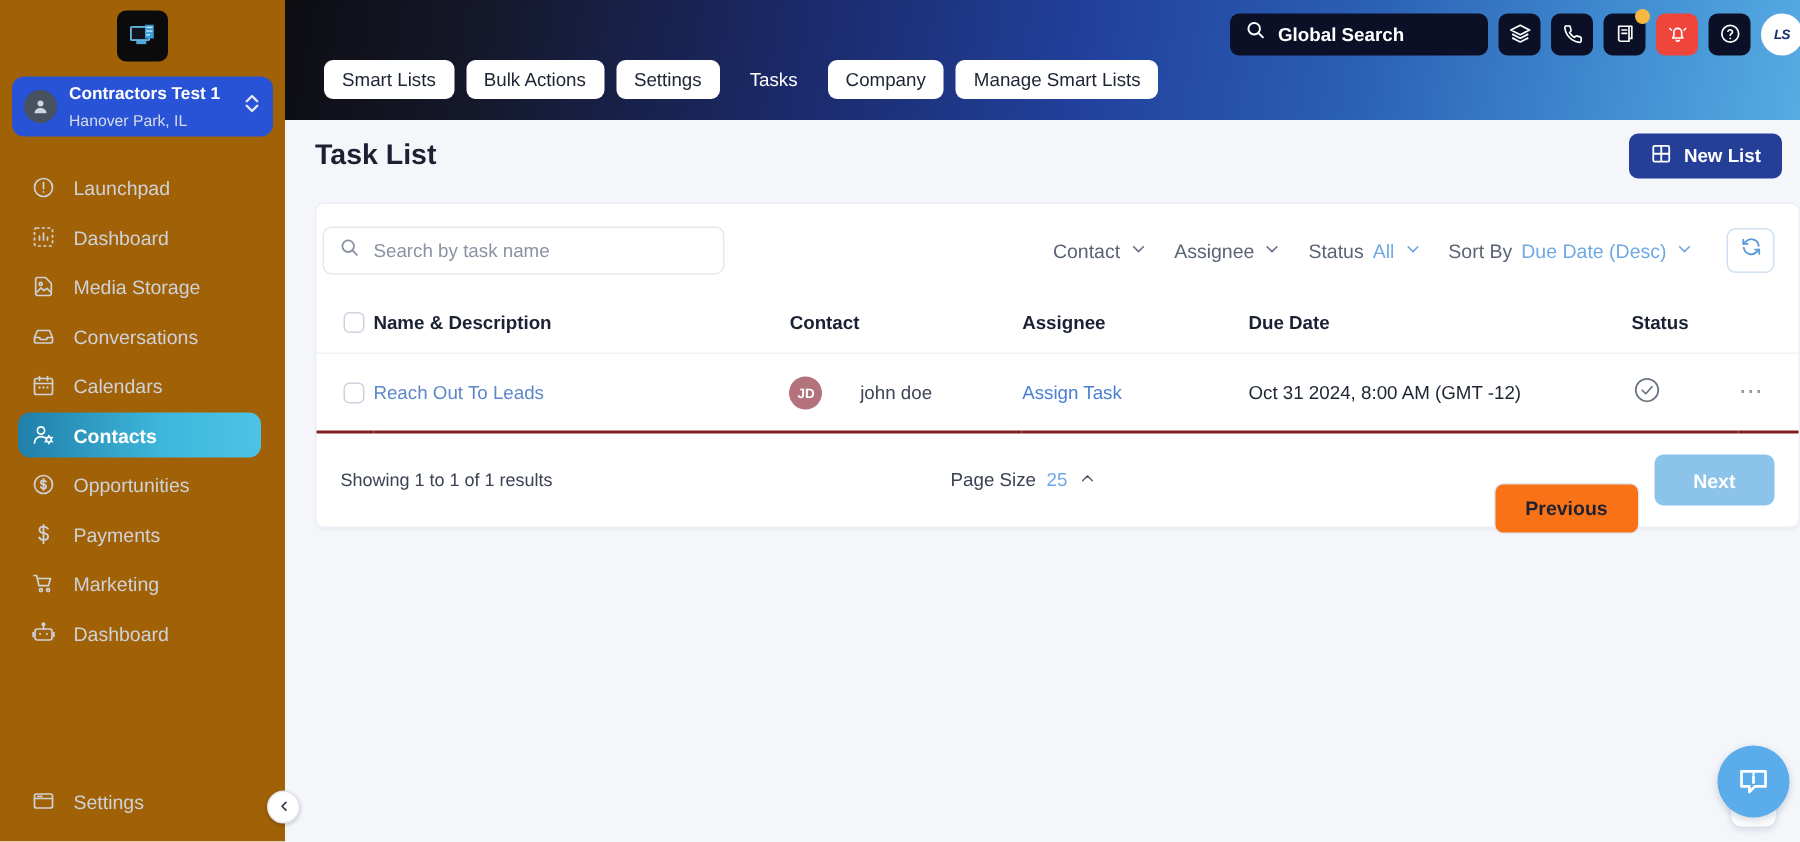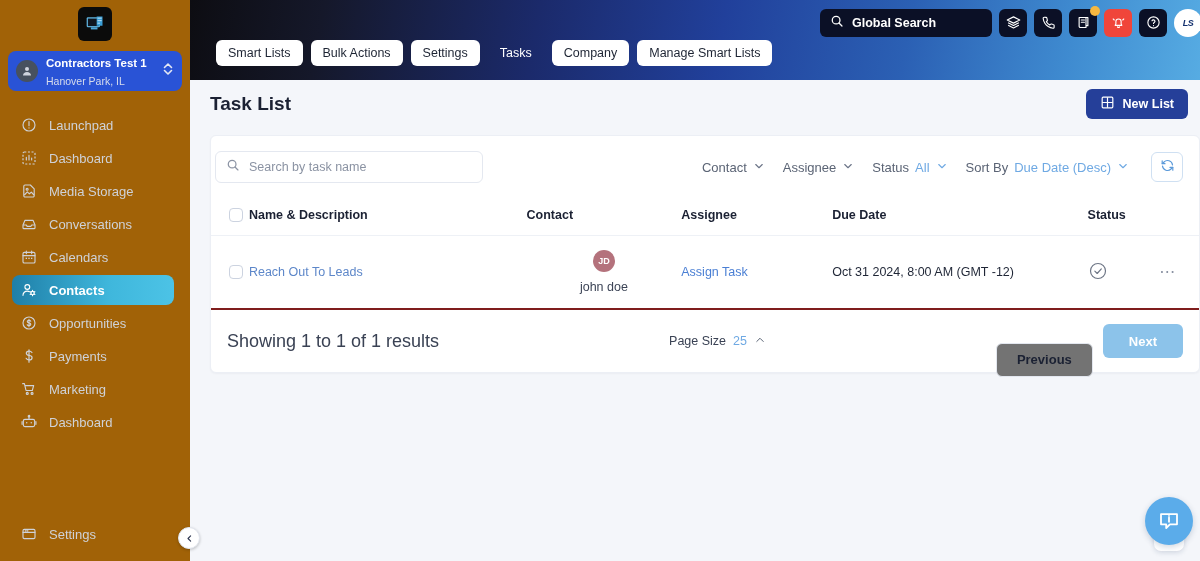--- a/index.html
+++ b/index.html
@@ -171,49 +171,49 @@
   .col-contact { width: 156px; }
   .col-assignee { width: 152px; }
   .col-due { width: 258px; }
   .col-status { width: 72px; }
   .col-more { width: 40px; }
   .cbx {
     width: 14px; height: 14px; border: 1px solid #ccd3e0;
     border-radius: 4px; background: #fff; display: block; cursor: pointer;
   }
   .task-link { color: #5d87c9; cursor: pointer; }
-  .contact-cell { display: flex; align-items: center; gap: 8px; flex-direction: column; }
+  .contact-cell { display: flex; align-items: center; gap: 25px; }
   .contact-avatar {
     width: 22px; height: 22px; border-radius: 50%; background: #b4727c;
     color: #fff; font-size: 9px; font-weight: 700;
     display: flex; align-items: center; justify-content: center; flex: 0 0 22px;
   }
   .contact-name { color: #3c4456; }
   .assign-link { color: #4a7fd4; cursor: pointer; }
   .due-text { color: #1f2636; }
   .status-ico { cursor: pointer; display: inline-flex; }
   .more-ico {
     cursor: pointer; color: #8b93a3; font-size: 16px;
     letter-spacing: 1.5px; line-height: 1;
   }
 
   .footer {
     height: 62px; display: flex; align-items: center; padding: 0 16px 0 16px;
   }
-  .showing { font-size: 18px; color: #3a4254; }
+  .showing { font-size: 12px; color: #3a4254; }
   .page-size {
     margin-left: auto; margin-right: auto;
     display: flex; align-items: center; gap: 7px;
     font-size: 12.5px; color: #3a4254; cursor: pointer;
   }
   .page-size .psval { color: #6fa9e3; }
   .pager { display: flex; align-items: center; gap: 10px; }
   .btn-prev {
     height: 34px; padding: 0 20px; border-radius: 6px;
-    border: 1px solid #e3e7ef; background: #737373;
+    border: 1px solid #e3e7ef; background: #f97316;
     color: #1b2133; font-size: 13px; font-weight: 700; cursor: pointer;
     font-family: inherit;
     margin-top: 37px;
   }
   .btn-next {
     height: 34px; padding: 0 26px; border-radius: 6px; border: none;
     background: #8cc3ea; color: #ffffff; font-size: 13px; font-weight: 700;
     cursor: pointer; font-family: inherit;
   }
 

